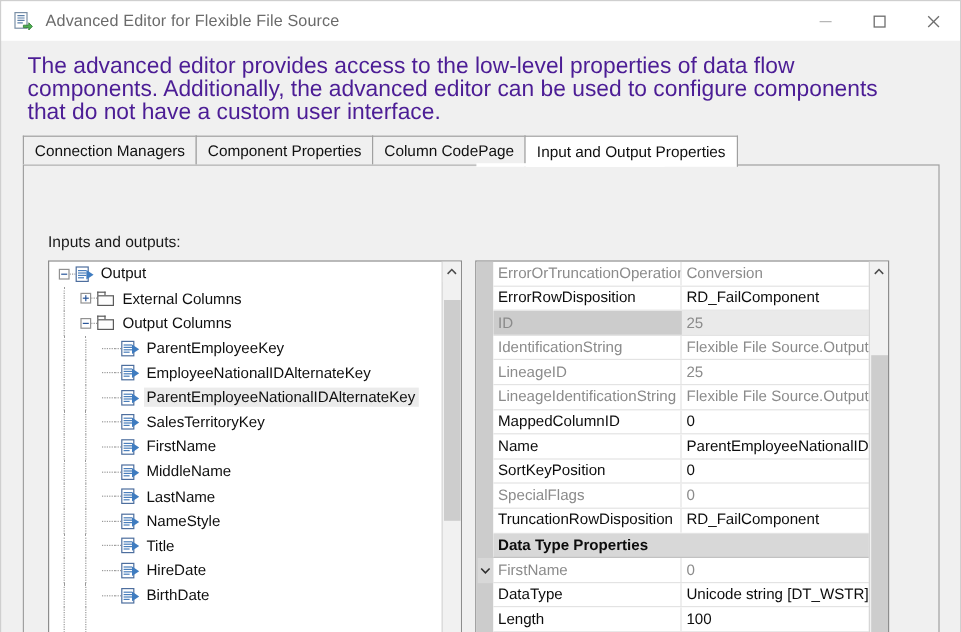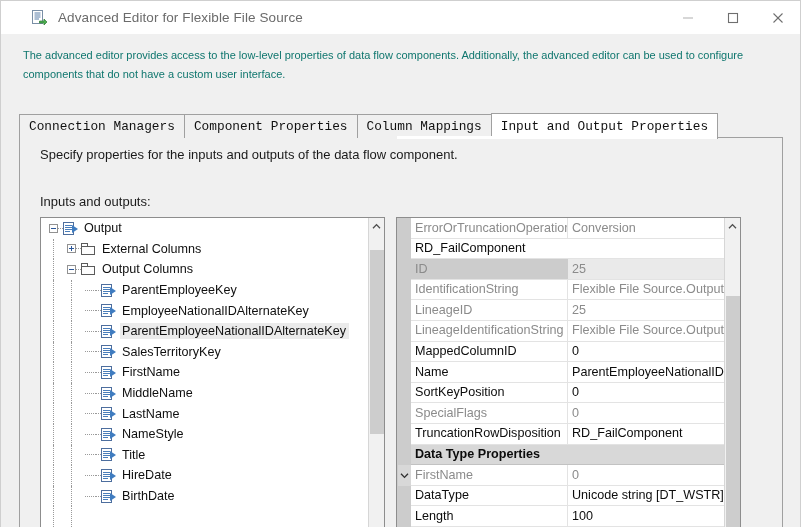--- a/index.html
+++ b/index.html
@@ -25,21 +25,20 @@
 
   
   #titlebar {
     position: absolute;
     left: 0; top: 0;
     width: 799px;
     height: 33px;
     background: #ffffff;
     display: flex;
     align-items: center;
-    padding-left: 20px;
   }
   #title-icon {
     width: 18px; height: 18px;
     margin-left: 9px;
     position: relative;
     flex: 0 0 auto;
   }
   #title-text {
     margin-left: 10px;
     font-size: 13.5px;
@@ -58,34 +57,33 @@
     color: #8a8a8a;
   }
   .win-btn svg { display: block; }
 
   
   #desc {
     position: absolute;
     left: 0; top: 33px;
     width: 773px;
     padding: 12px 22px 0 22px;
-    font-size: 11px;
-    color: #0f766e;
+    font-size: 19px;
+    color: #4c1d95;
     line-height: 19px;
   }
 
   
   #tabstrip {
     position: absolute;
     left: 18px; top: 112px;
     height: 25px;
     display: flex;
-    align-items: center;
+    align-items: flex-start;
     z-index: 5;
-    font-family: Liberation Mono, monospace;
   }
   .tab {
     height: 24px;
     padding: 0 9px;
     display: flex;
     align-items: center;
     font-size: 12.8px;
     color: #101010;
     background: #f0f0f0;
     border: 1px solid #a0a0a0;
@@ -381,26 +379,25 @@
     </div>
   </div>
 
   <div id="desc">The advanced editor provides access to the low-level properties of data flow components. Additionally, the advanced editor can be used to configure components that do not have a custom user interface.</div>
 
   <div id="tabpage"></div>
 
   <div id="tabstrip">
       <div class="tab">Connection Managers</div>
       <div class="tab">Component Properties</div>
-      <div class="tab">Column Mappings</div>
+      <div class="tab">Column CodePage</div>
       <div class="tab active">Input and Output Properties</div>
     </div>
   <div id="tabpage-cover"></div>
 
-  <div id="specify-text">Specify properties for the inputs and outputs of the data flow component.</div>
   <div id="io-label">Inputs and outputs:</div>
 
   <div id="tree-panel">
     <div id="tree-inner">
         <div class="tnode">
           <span class="spacer" style="width: 8px;"></span>
           <span class="plusbox"></span>
           <span class="dotline" style="width: 5px;"></span>
           <span class="ico-out">
             <span class="pg"></span>
@@ -627,20 +624,21 @@
   </div>
 
   <div id="grid-panel">
     <div id="gutter"></div>
     <div id="rows">
         <div class="grow ro">
           <span class="gname">ErrorOrTruncationOperation</span>
           <span class="gval">Conversion</span>
         </div>
         <div class="grow rw">
+          <span class="gname">ErrorRowDisposition</span>
           <span class="gval">RD_FailComponent</span>
         </div>
         <div class="grow ro shaded">
           <span class="gname">ID</span>
           <span class="gval">25</span>
         </div>
         <div class="grow ro">
           <span class="gname">IdentificationString</span>
           <span class="gval">Flexible File Source.Outputs[Ou</span>
         </div>

